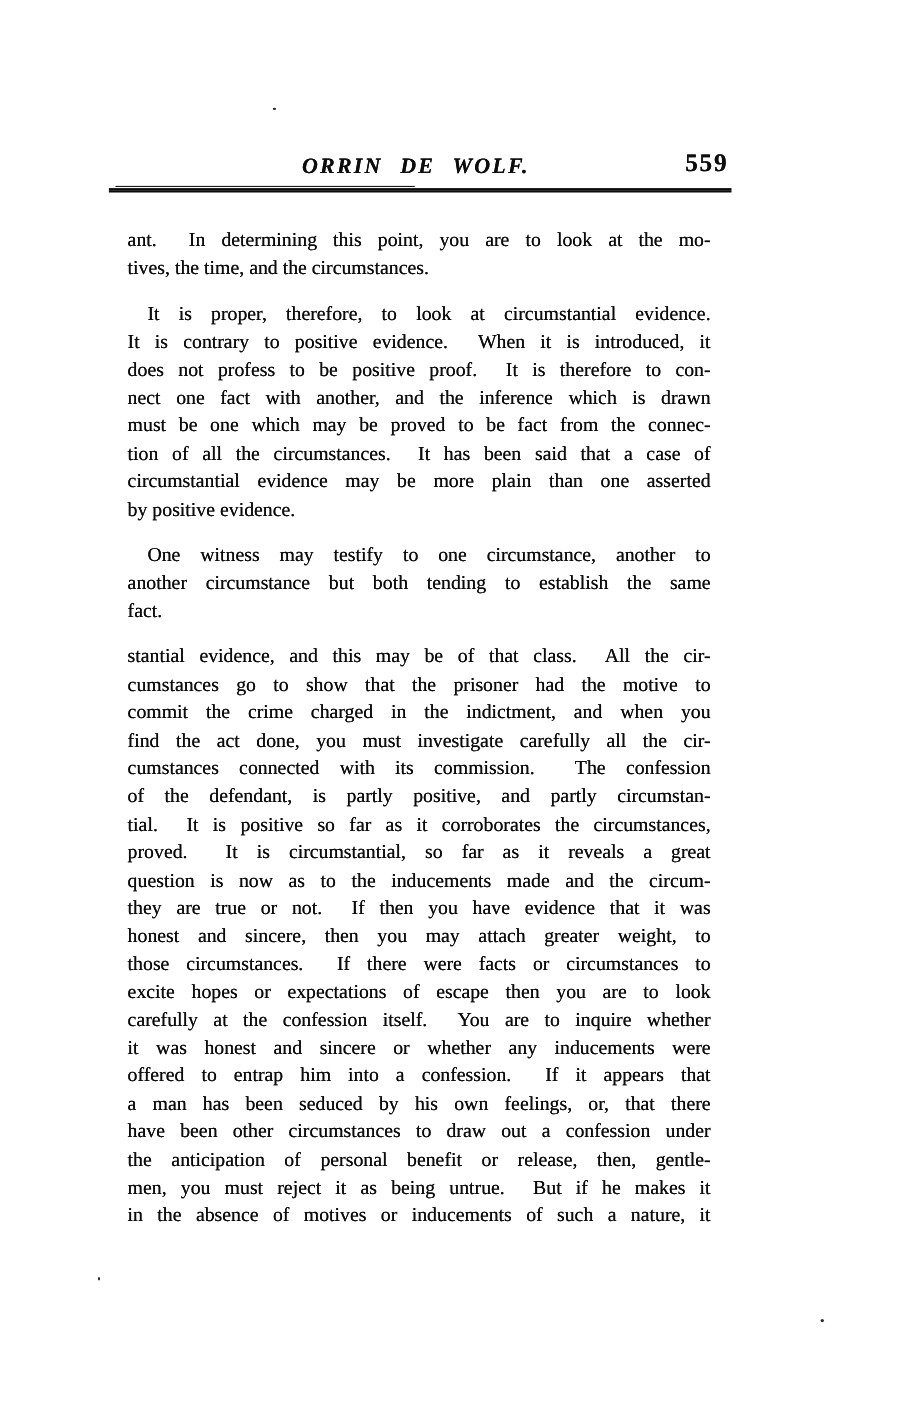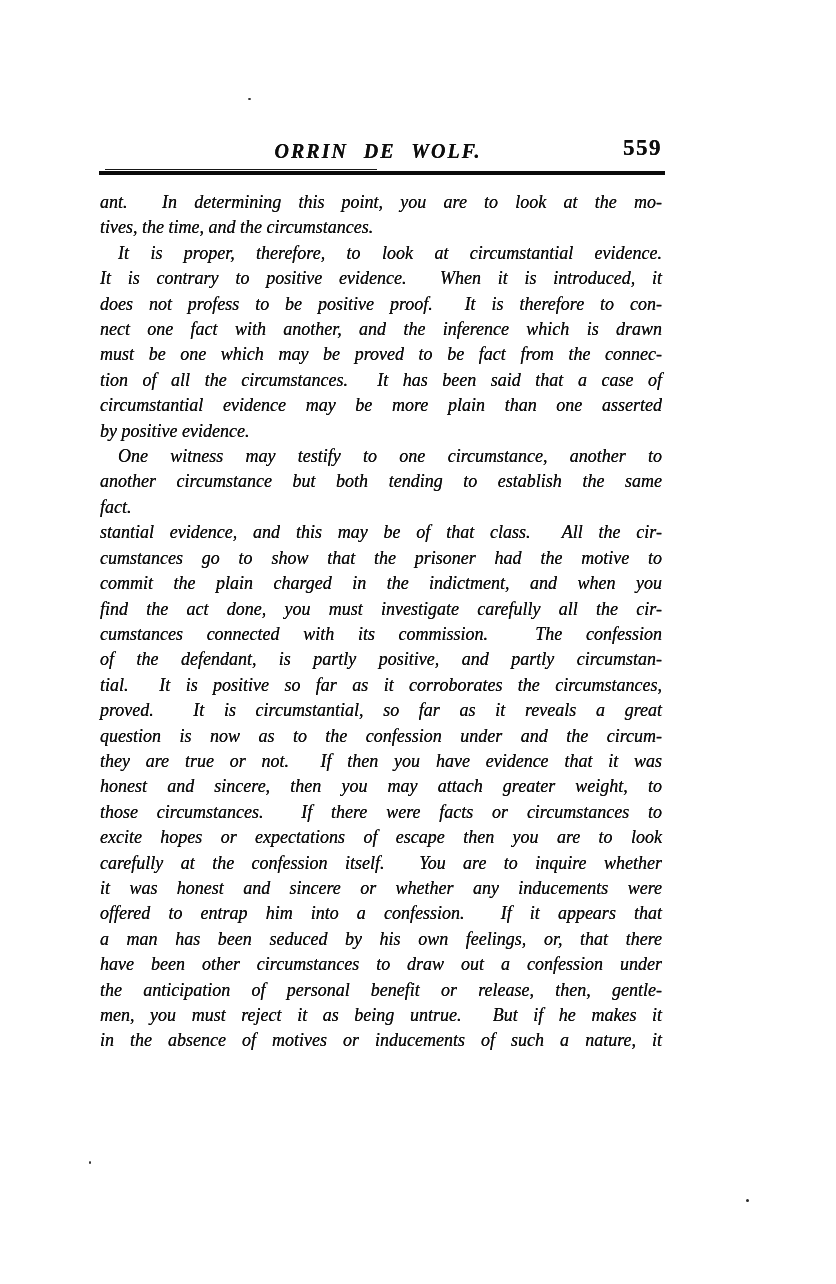--- a/index.html
+++ b/index.html
@@ -39,21 +39,21 @@
   }
   .head-rule .rule-echo{
     position:absolute;top:-2px;left:6px;width:48%;height:1px;
     background:#171717;display:block;
   }
   .body-text{
     position:absolute;top:190px;left:100px;width:562px;
     font-size:18px;line-height:25.4px;
     text-shadow:0 0 0.45px currentColor;
   }
-  .paragraph{margin:0;padding:0;font-style:italic;}
+  .paragraph{margin:16px;padding:0;}
   .line{
     text-align:justify;
     text-align-last:justify;
   }
   .line.para-end{text-align-last:left;}
   .line.indent{text-indent:18px;}
   .speck{position:absolute;background:#2a2a2a;border-radius:50%;}
   .speck.s1{left:248px;top:98px;width:3px;height:2px;}
   .speck.s2{left:89px;top:1161px;width:2px;height:3px;}
   .speck.s3{left:746px;top:1199px;width:3px;height:3px;}
@@ -90,27 +90,27 @@
         <div class="line para-end">by positive evidence.</div>
       </div>
       <div class="paragraph">
         <div class="line indent">One witness may testify to one circumstance, another to</div>
         <div class="line">another circumstance but both tending to establish the same</div>
         <div class="line para-end">fact.</div>
       </div>
       <div class="paragraph">
         <div class="line">stantial evidence, and this may be of that class.&nbsp; All the cir-</div>
         <div class="line">cumstances go to show that the prisoner had the motive to</div>
-        <div class="line">commit the plain charged in the indictment, and when you</div>
+        <div class="line">commit the crime charged in the indictment, and when you</div>
         <div class="line">find the act done, you must investigate carefully all the cir-</div>
         <div class="line">cumstances connected with its commission.&nbsp; The confession</div>
         <div class="line">of the defendant, is partly positive, and partly circumstan-</div>
         <div class="line">tial.&nbsp; It is positive so far as it corroborates the circumstances,</div>
         <div class="line">proved.&nbsp; It is circumstantial, so far as it reveals a great</div>
-        <div class="line">question is now as to the confession under and the circum-</div>
+        <div class="line">question is now as to the inducements made and the circum-</div>
         <div class="line">they are true or not.&nbsp; If then you have evidence that it was</div>
         <div class="line">honest and sincere, then you may attach greater weight, to</div>
         <div class="line">those circumstances.&nbsp; If there were facts or circumstances to</div>
         <div class="line">excite hopes or expectations of escape then you are to look</div>
         <div class="line">carefully at the confession itself.&nbsp; You are to inquire whether</div>
         <div class="line">it was honest and sincere or whether any inducements were</div>
         <div class="line">offered to entrap him into a confession.&nbsp; If it appears that</div>
         <div class="line">a man has been seduced by his own feelings, or, that there</div>
         <div class="line">have been other circumstances to draw out a confession under</div>
         <div class="line">the anticipation of personal benefit or release, then, gentle-</div>

